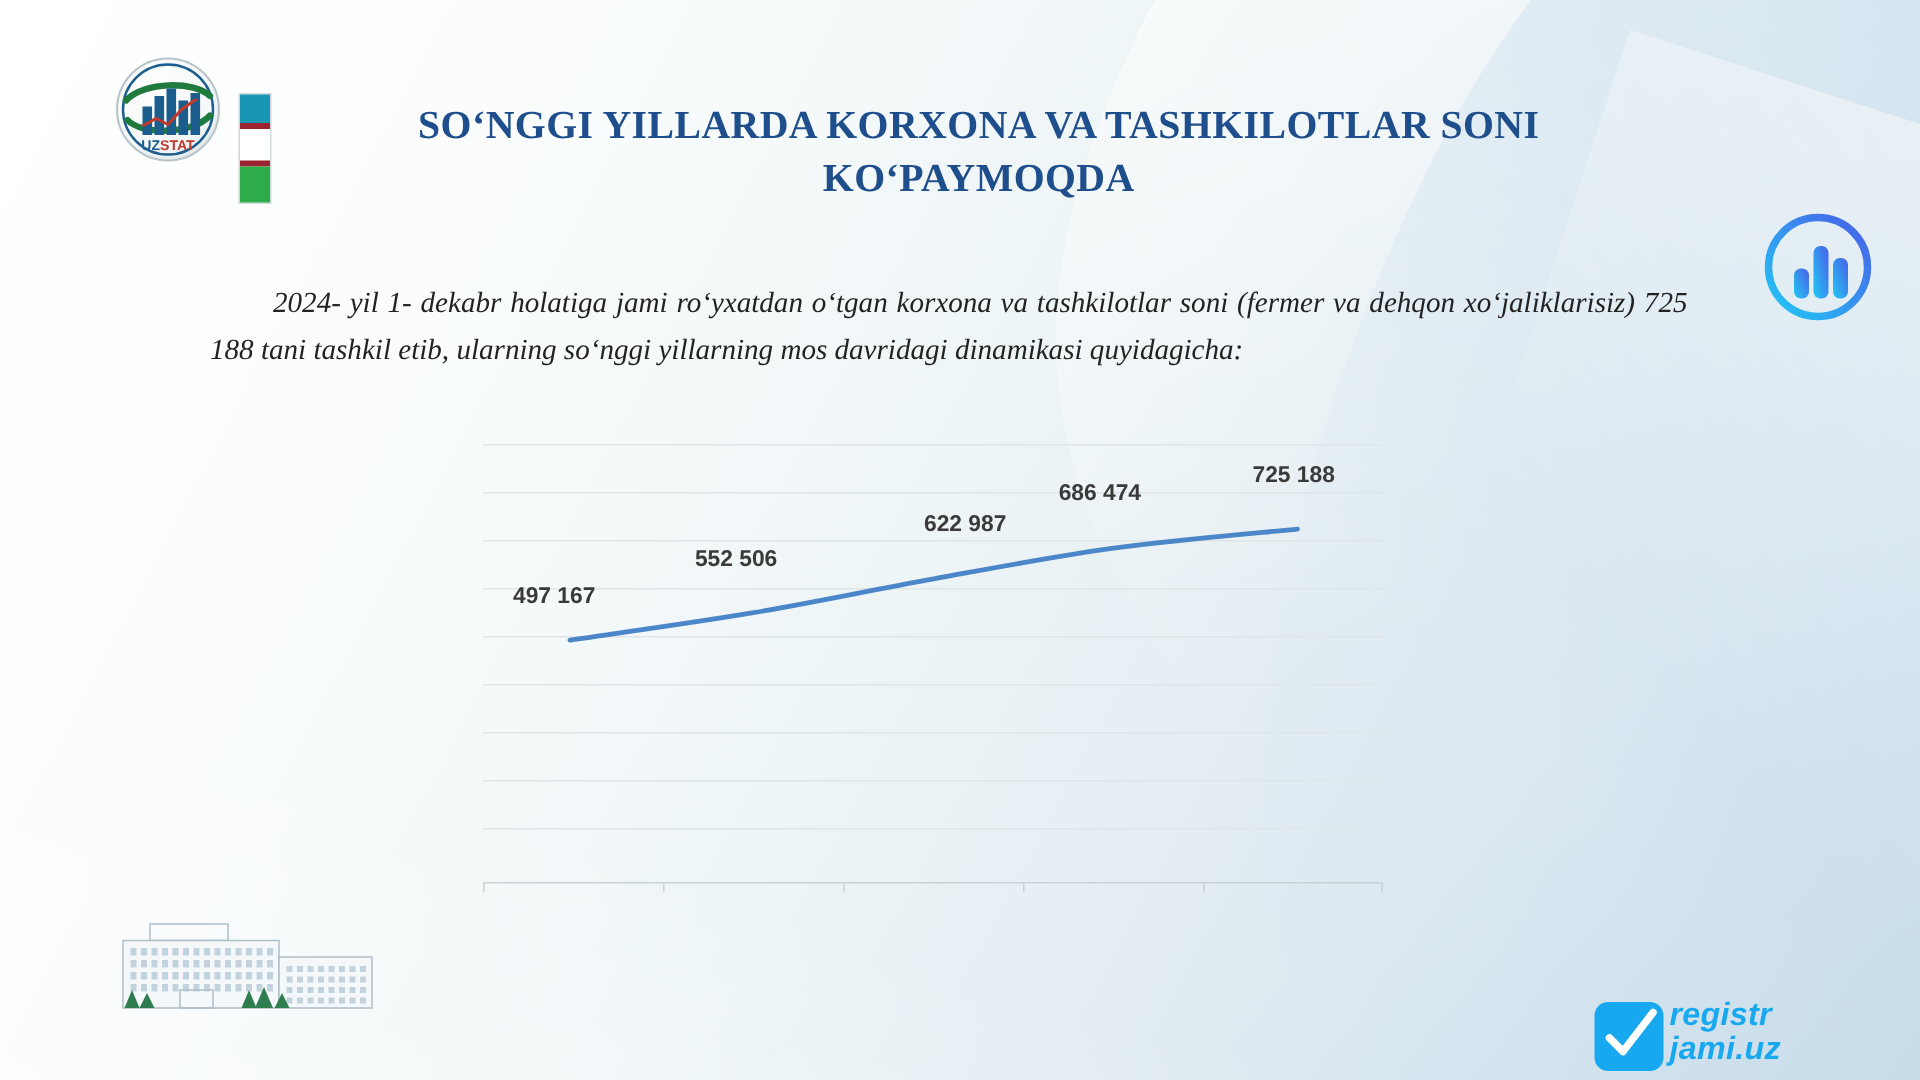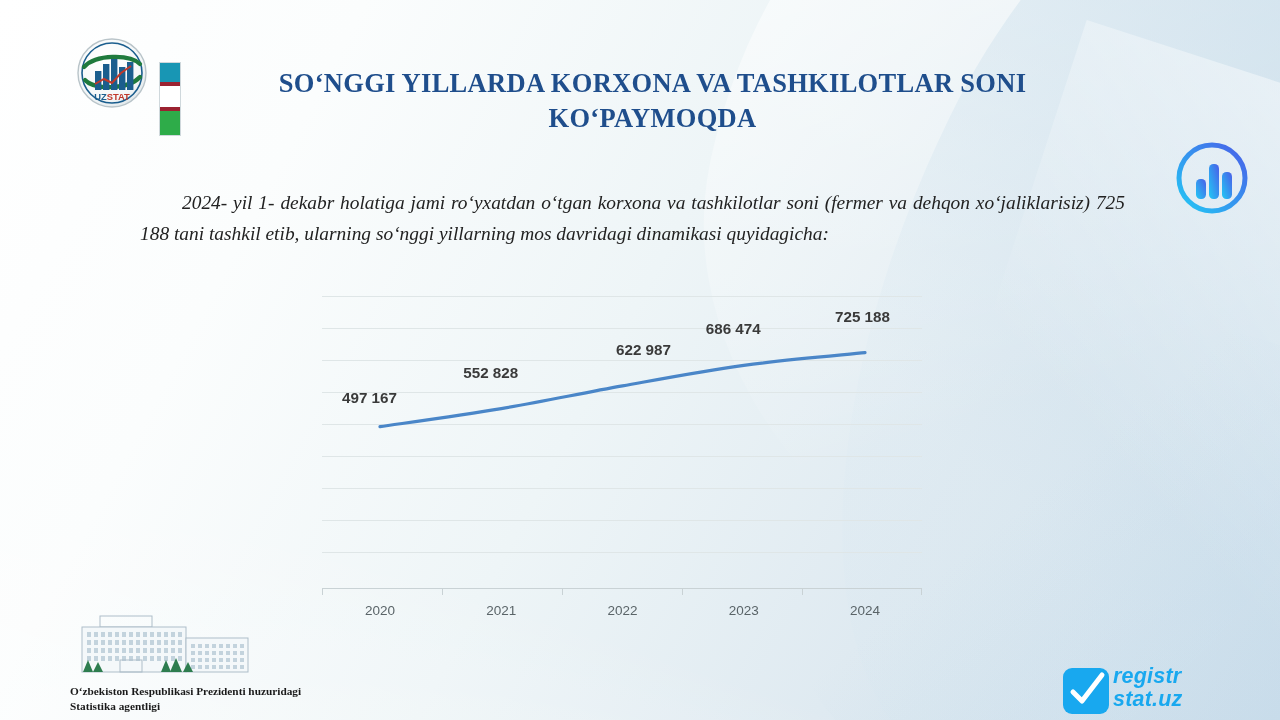--- a/index.html
+++ b/index.html
@@ -179,30 +179,23 @@
 
     <div class="axis"></div>
     <div class="tick" style="left:0px"></div>
     <div class="tick" style="left:120px"></div>
     <div class="tick" style="left:240px"></div>
     <div class="tick" style="left:360px"></div>
     <div class="tick" style="left:480px"></div>
     <div class="tick" style="left:599px"></div>
   </div>
 
-  <div class="xlabels" id="xlabels">
-      <div class="xlabel" style="left: 18px;">2020</div>
-      <div class="xlabel" style="left: 139.25px;">2021</div>
-      <div class="xlabel" style="left: 260.5px;">2022</div>
-      <div class="xlabel" style="left: 381.75px;">2023</div>
-      <div class="xlabel" style="left: 503px;">2024</div>
-    </div>
   <div id="dlabels">
       <div class="dlabel" style="left: 342px; top: 388.697px;">497 167</div>
-      <div class="dlabel" style="left: 463.25px; top: 363.638px;">552 828</div>
+      <div class="dlabel" style="left: 463.25px; top: 363.638px;">552 506</div>
       <div class="dlabel" style="left: 616px; top: 340.875px; text-align: center;">622 987</div>
       <div class="dlabel" style="left: 705.75px; top: 320.277px;">686 474</div>
       <div class="dlabel" style="left: 835px; top: 307.717px;">725 188</div>
     </div>
 
   <div class="building">
     <svg viewBox="0 0 185 68" width="185" height="68">
       <g fill="none" stroke="#aebec9" stroke-width="1">
         <rect x="30" y="4" width="52" height="11"></rect>
         <rect x="12" y="15" width="104" height="45" fill="#f4f8fa"></rect>
@@ -312,30 +305,26 @@
       <g fill="#2e7d4f">
         <polygon points="18,48 23,60 13,60"></polygon>
           <polygon points="28,50 33,60 23,60"></polygon>
         <polygon points="96,48 101,60 91,60"></polygon>
           <polygon points="106,46 112,60 100,60"></polygon>
         <polygon points="118,50 123,60 113,60"></polygon>
       </g>
     </svg>
   </div>
 
-  <div class="agency">
-    <div>O‘zbekiston Respublikasi Prezidenti huzuridagi</div>
-    <div>Statistika agentligi</div>
-  </div>
 
   <div class="registr">
     <div class="reg-check">
       <svg viewBox="0 0 46 46" width="46" height="46">
         <path d="M10 24 L19 33 L39 7" fill="none" stroke="#ffffff" stroke-width="5" stroke-linecap="round" stroke-linejoin="round"></path>
       </svg>
     </div>
     <div class="reg-text">
       <div>registr</div>
-      <div>stat.uz</div>
+      <div>jami.uz</div>
     </div>
   </div>
 
 </div>
 
 </body></html>

